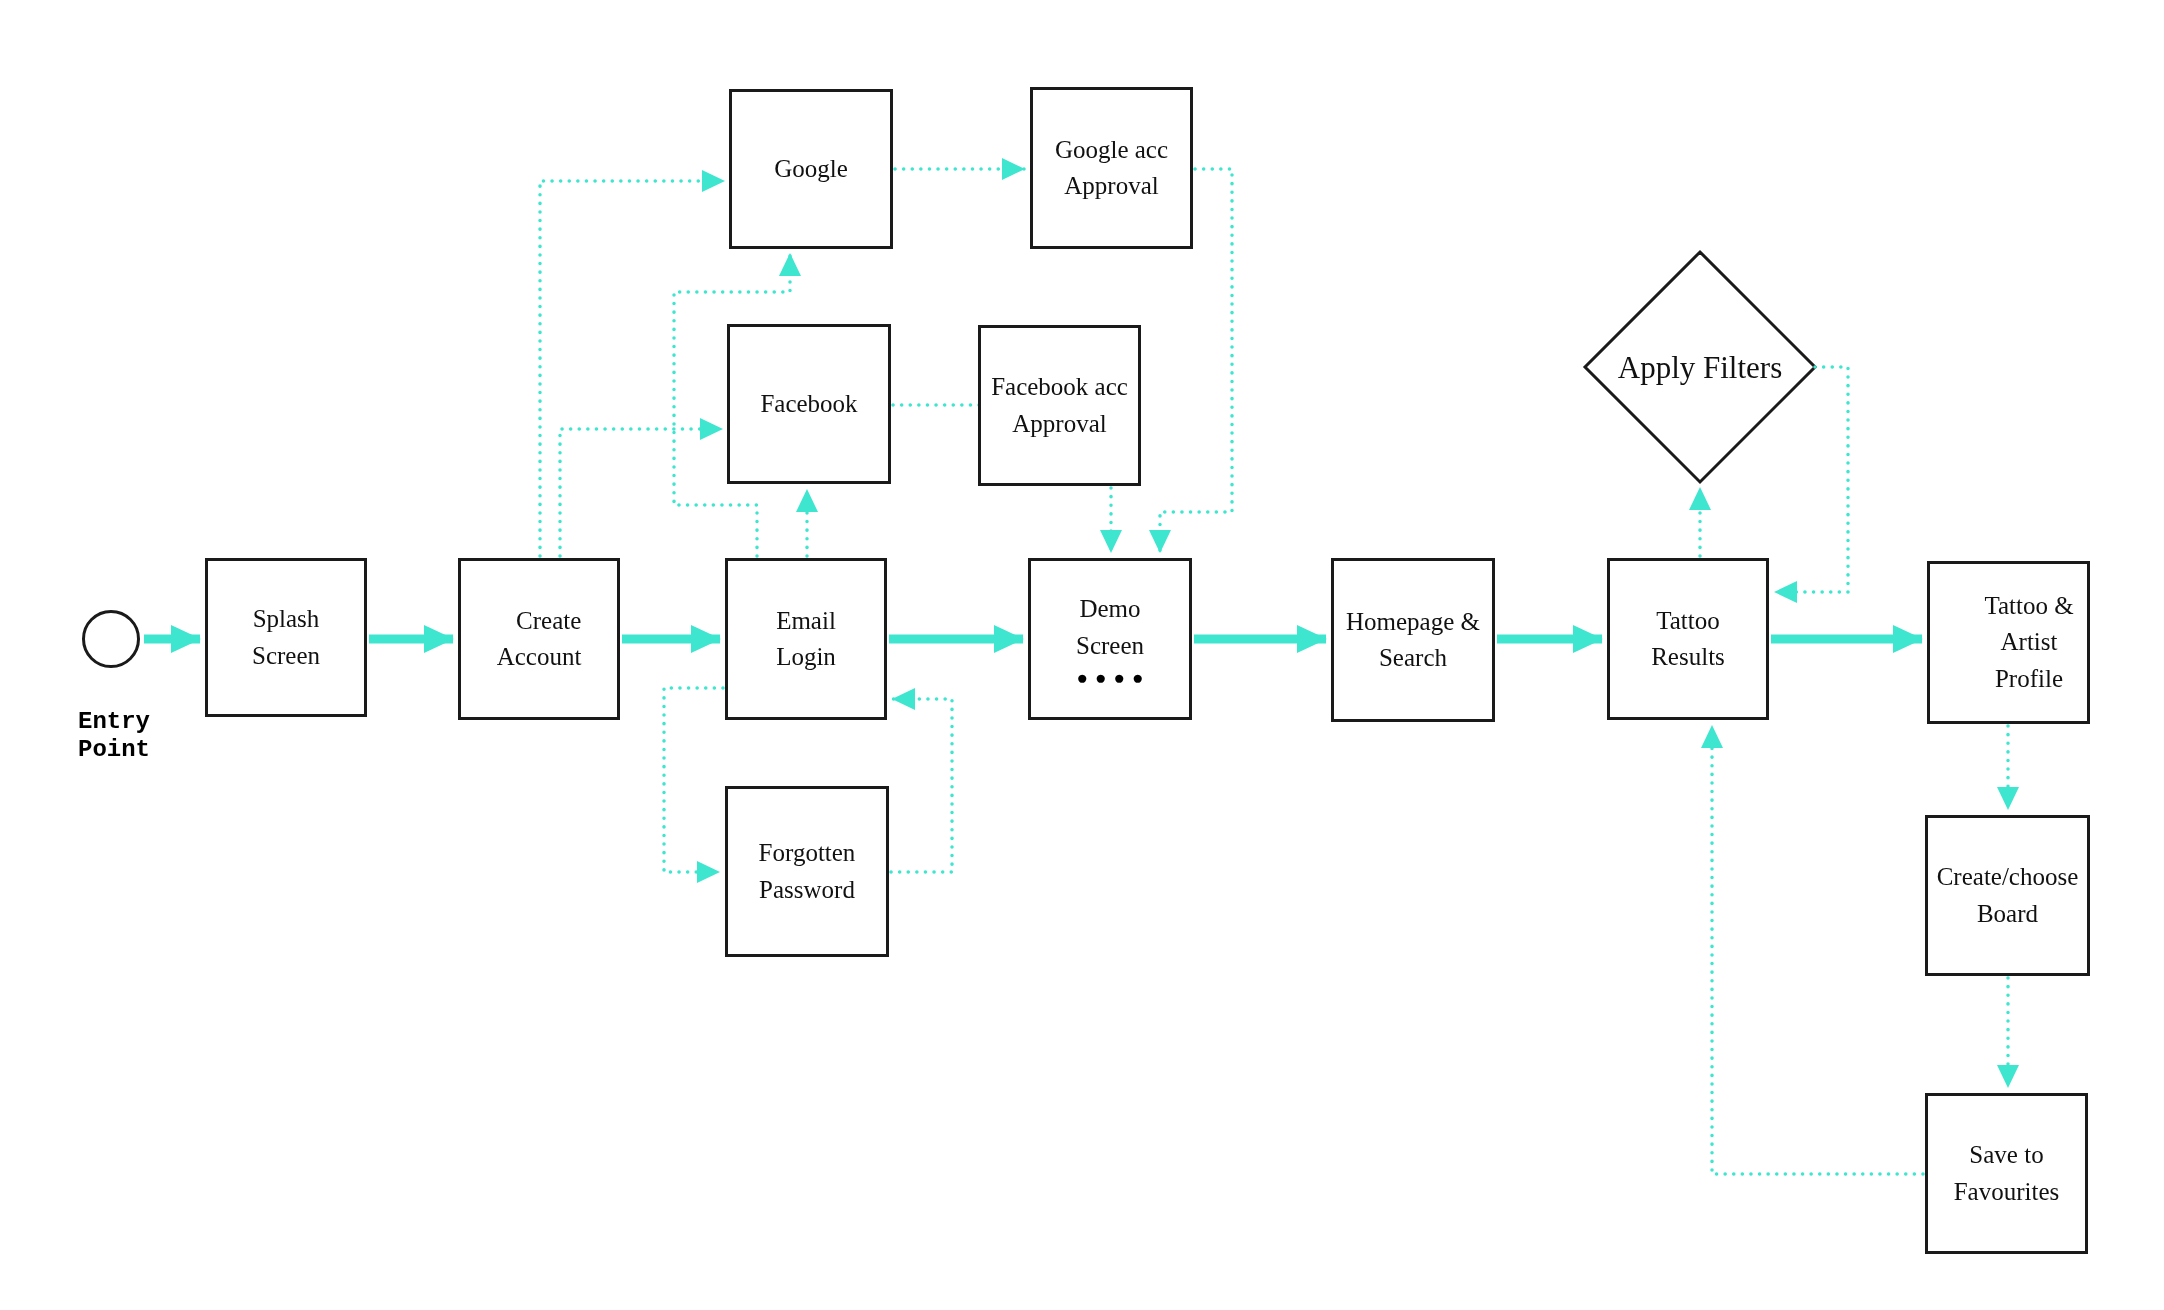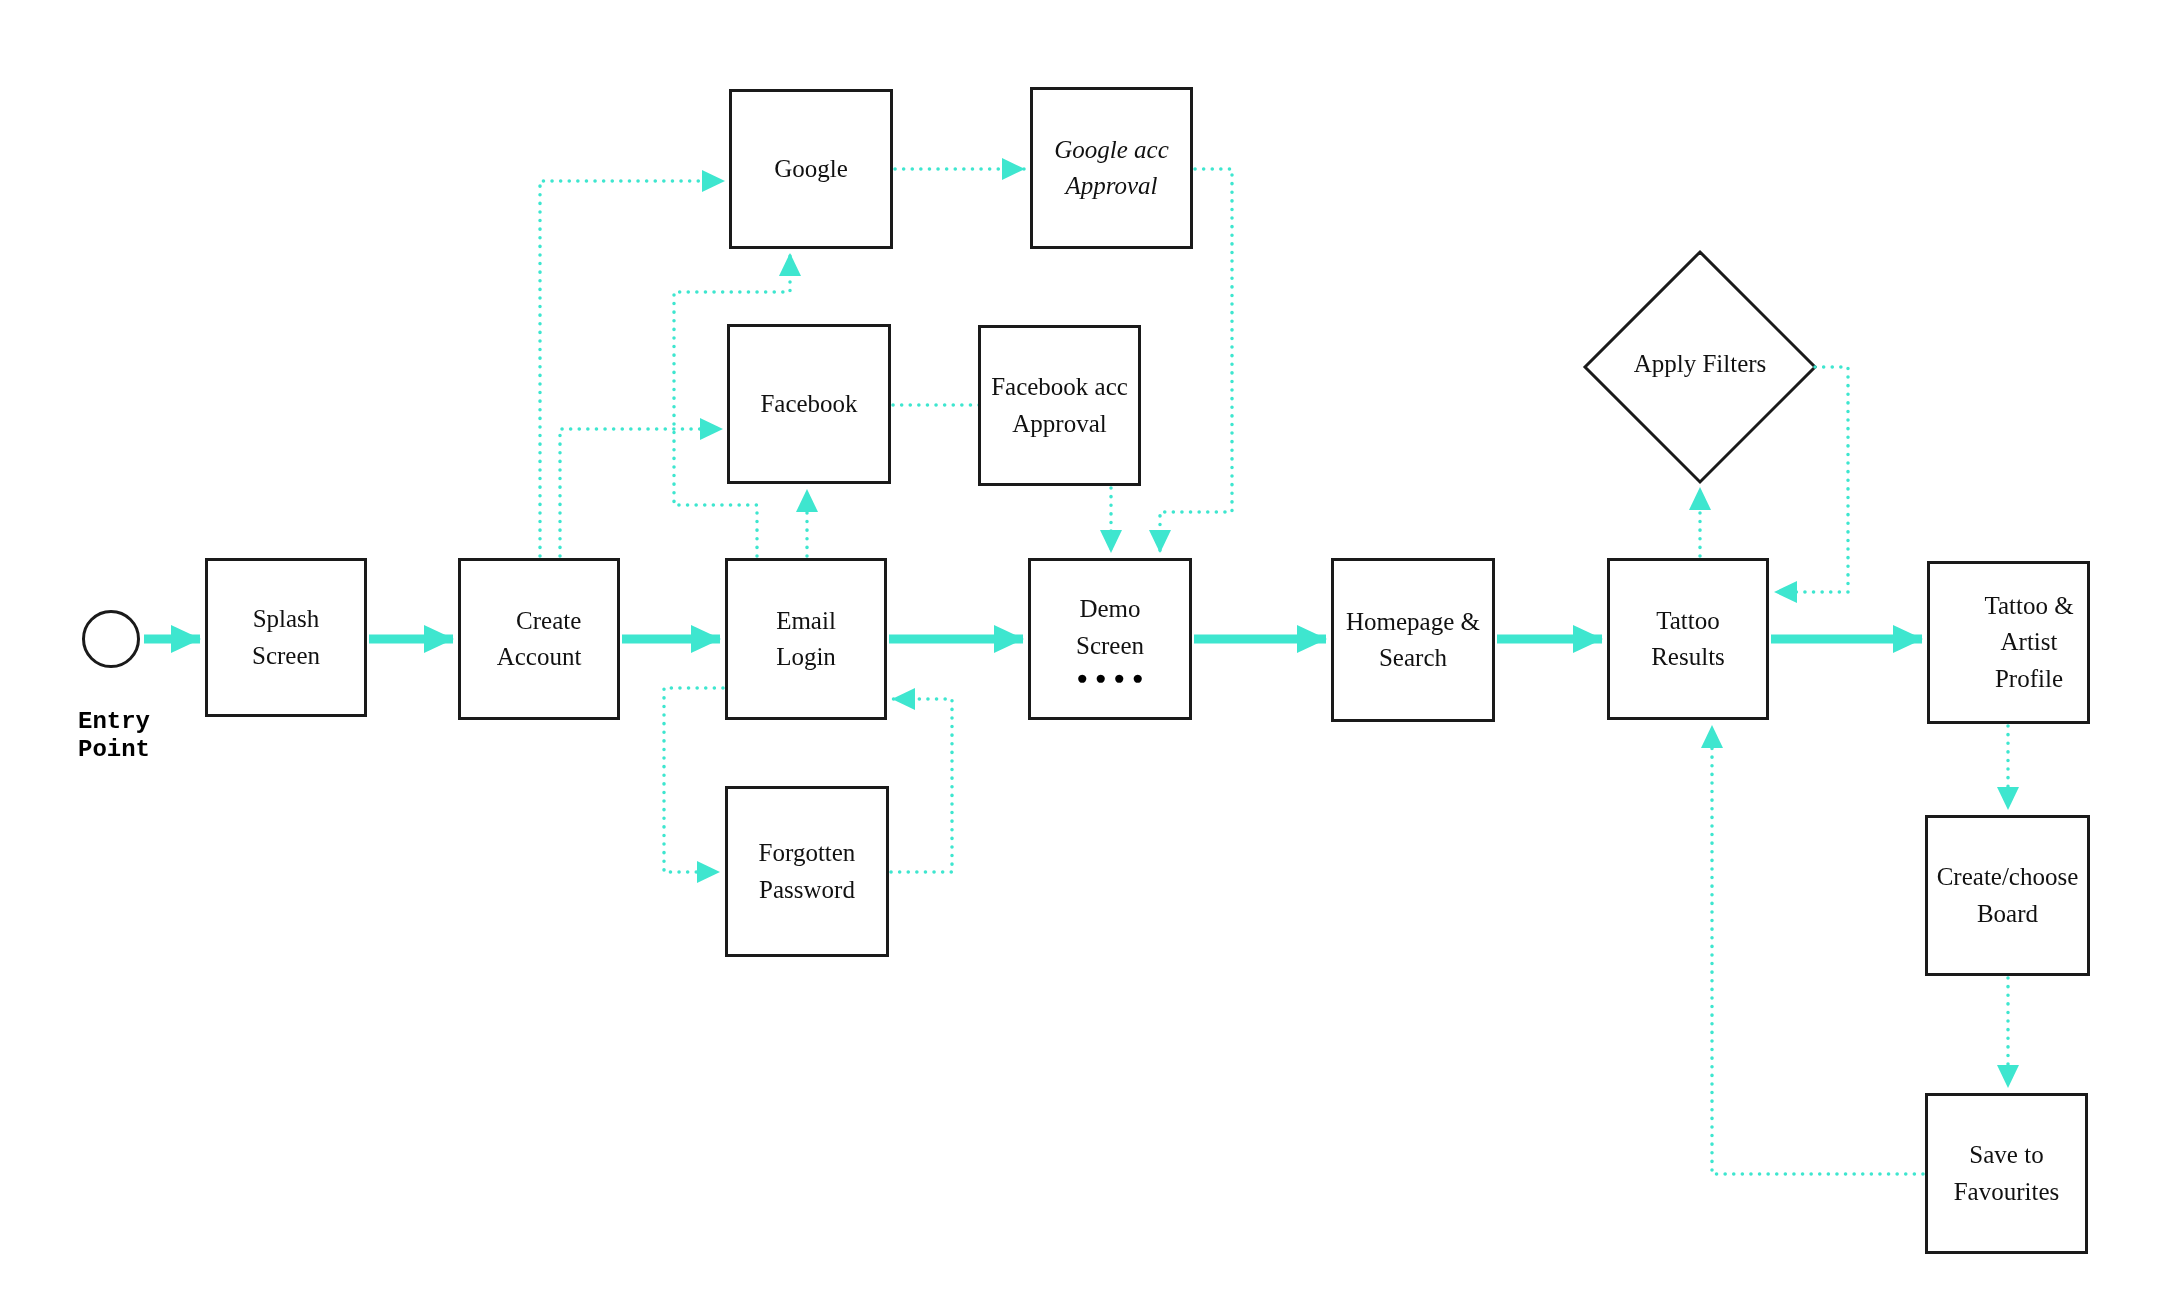--- a/index.html
+++ b/index.html
@@ -55,21 +55,21 @@
     font-family:Liberation Mono, monospace;
     font-weight:bold;
     font-size:24px;line-height:1.15;
     color:#000;
     white-space:pre-line;
   }
   .diamond-label{
     position:absolute;
     left:1592px;top:350px;width:216px;
     text-align:center;
-    font-size:25px;color:var(--text);
+    font-size:31px;color:var(--text);
     white-space:pre-line;
   }
 </style>
 </head>
 <body>
 
 <div id="stage">
 
   <svg class="arrows" width="2164" height="1310" viewBox="0 0 2164 1310">
     <defs>
@@ -145,21 +145,21 @@
 
   <div class="node" style="left:1927px;top:561px;width:163px;height:163px;padding-left:41px;">
     <span class="label">Tattoo &amp; Artist
 Profile</span>
   </div>
 
   <div class="node" style="left:729px;top:89px;width:164px;height:160px;">
     <span class="label">Google</span>
   </div>
 
-  <div class="node" style="left:1030px;top:87px;width:163px;height:162px;font-style:italic;">
+  <div class="node" style="left:1030px;top:87px;width:163px;height:162px;">
     <span class="label">Google acc
 Approval</span>
   </div>
 
   <div class="node" style="left:727px;top:324px;width:164px;height:160px;">
     <span class="label">Facebook</span>
   </div>
 
   <div class="node" style="left:978px;top:325px;width:163px;height:161px;">
     <span class="label">Facebook acc

